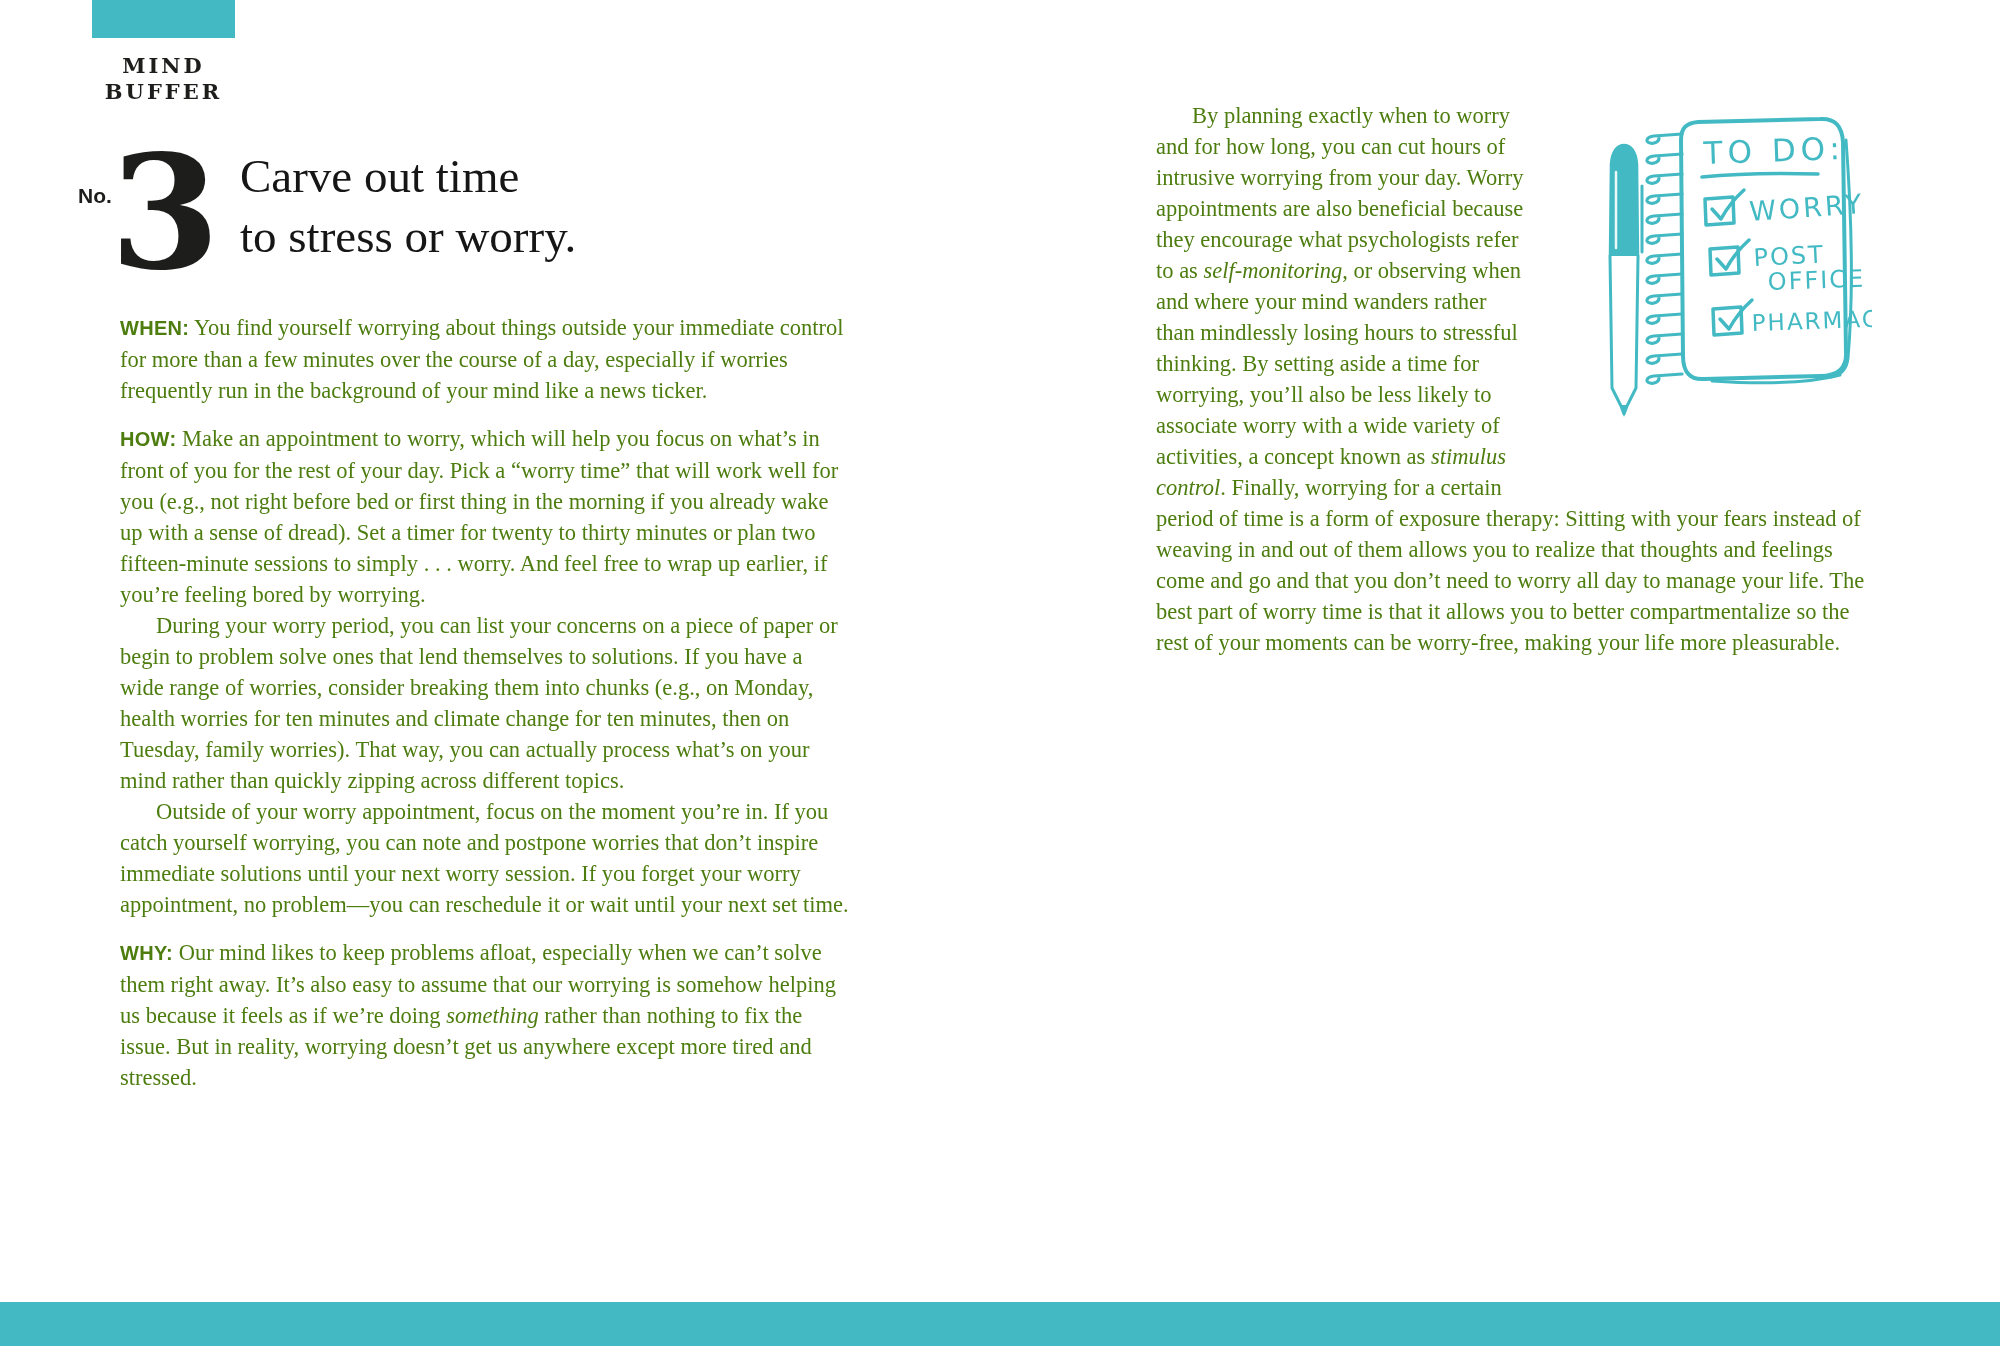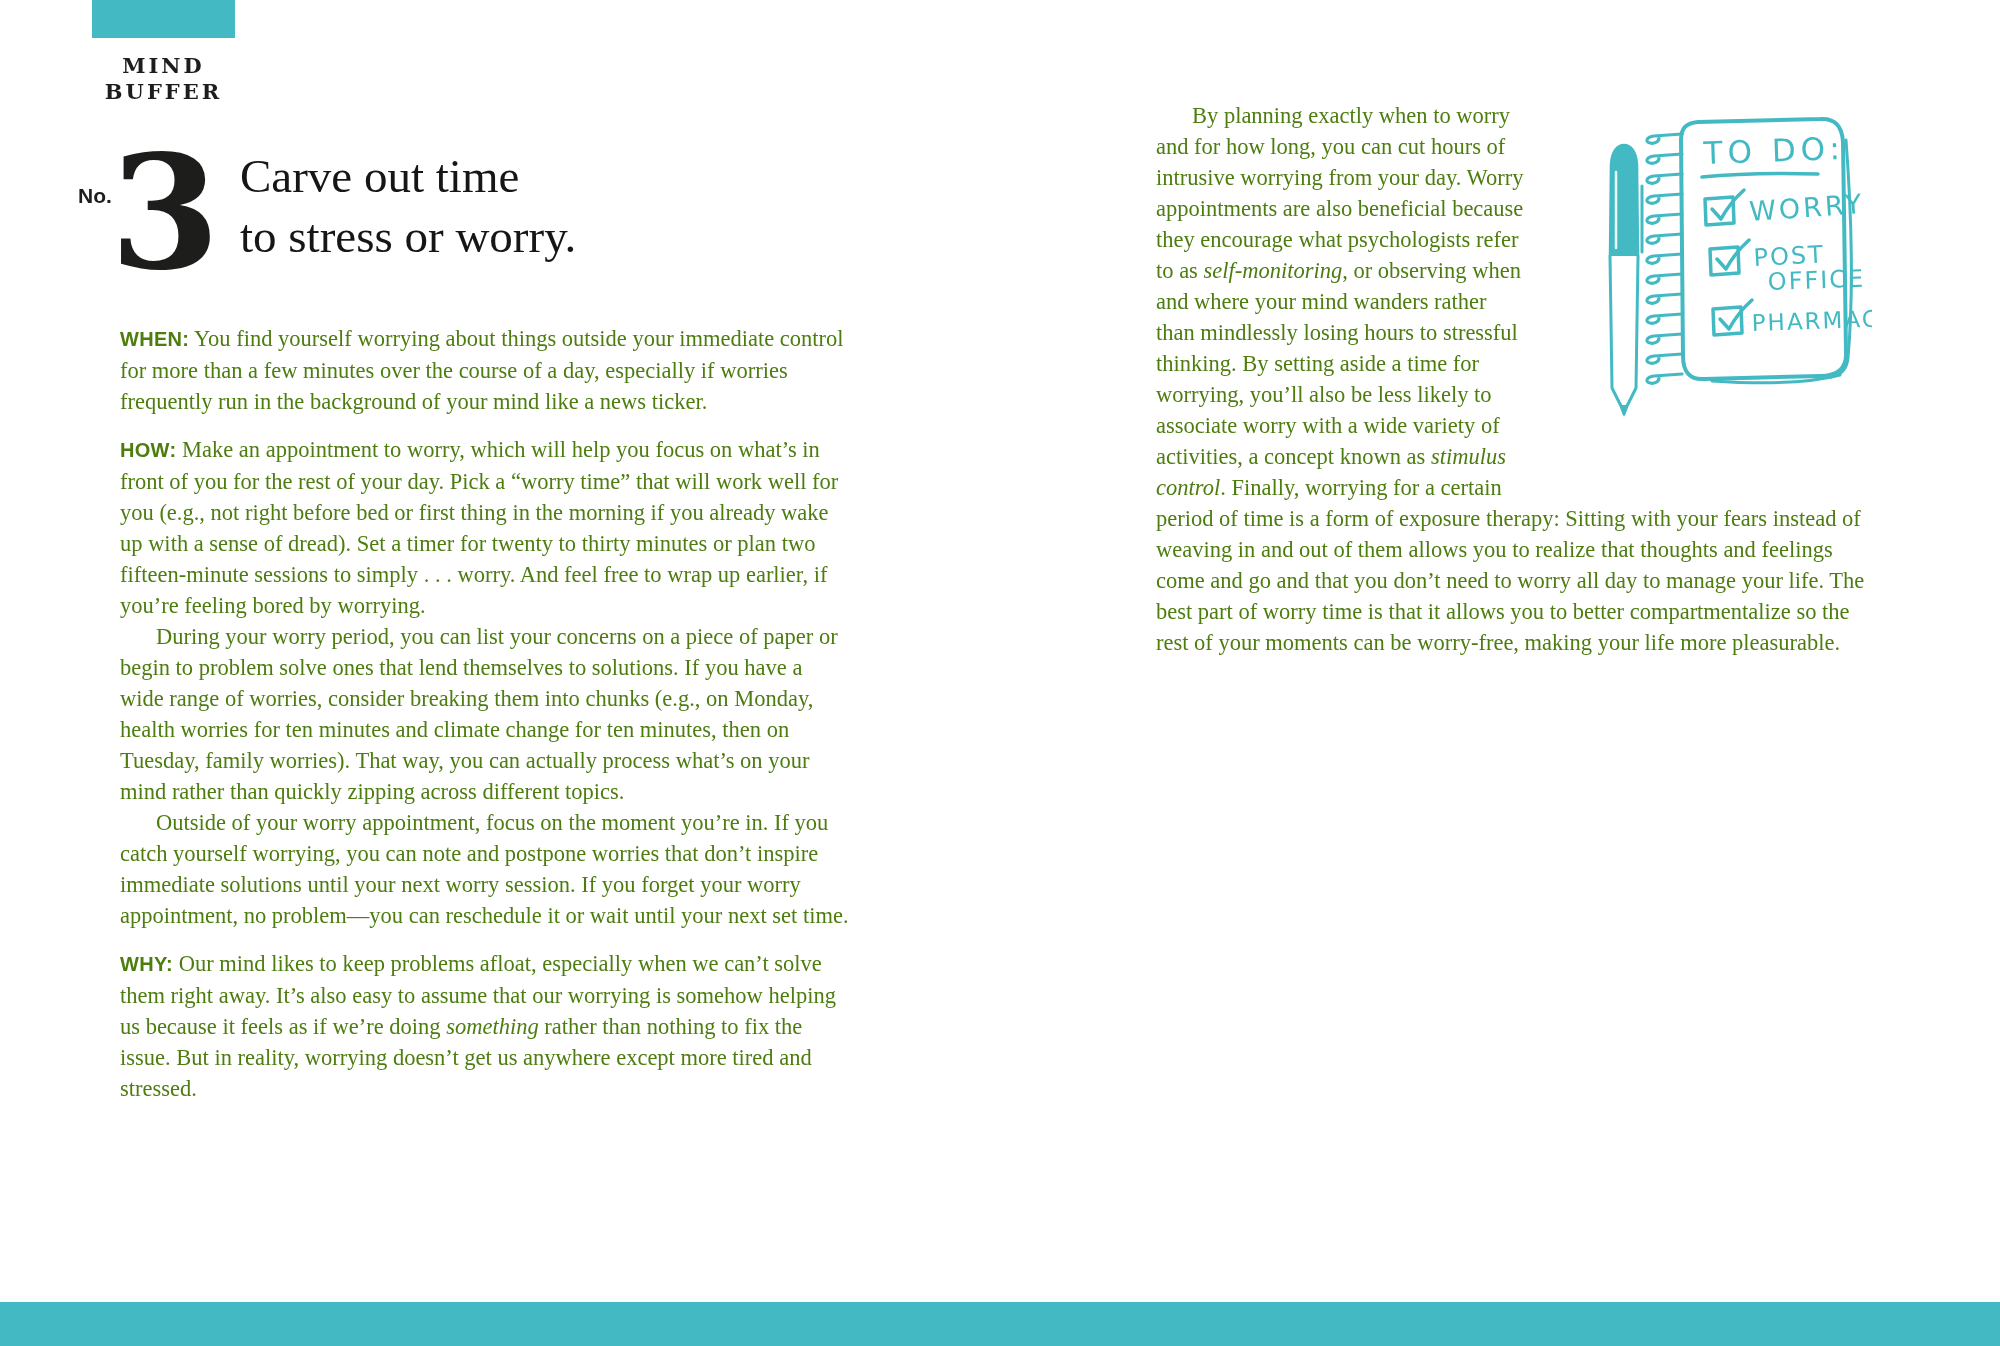--- a/index.html
+++ b/index.html
@@ -16,21 +16,21 @@
     font-family:"DejaVu Serif", serif; font-weight:700; font-size:21px;
     line-height:26px; letter-spacing:3px; }
   .no-label { left:78px; top:184px; font-family:"Liberation Sans", sans-serif;
     font-weight:700; font-size:21px; }
   .big-number { left:110px; top:134px; font-family:"DejaVu Serif", serif;
     font-weight:700; font-size:158px; line-height:1; letter-spacing:-4px; }
   .reset-title { left:240px; top:146px; width:620px;
     font-family:Liberation Serif, serif; font-size:47px; line-height:60px; color:#161616; }
 
   
-  .left-body { left:120px; top:312px; width:730px;margin-top:11px; }
+  .left-body { left:120px; top:312px; width:730px; }
   .right-body { left:1156px; top:100px; width:716px; }
   .body-text p { font-size:22.5px; line-height:31px; color:#4d7c0f; }
   .body-text .gap-above { margin-top:17px; }
   .body-text .indent { text-indent:36px; }
   .section-label { font-family:"Liberation Sans", sans-serif; font-weight:700;
     font-size:20px; letter-spacing:0.3px; }
 
   
   .illustration-box { float:right; width:320px; height:378px; margin-left:22px; margin-bottom:6px; }
   .tealStroke { stroke:var(--accent); fill:none; stroke-linecap:round; stroke-linejoin:round; }

